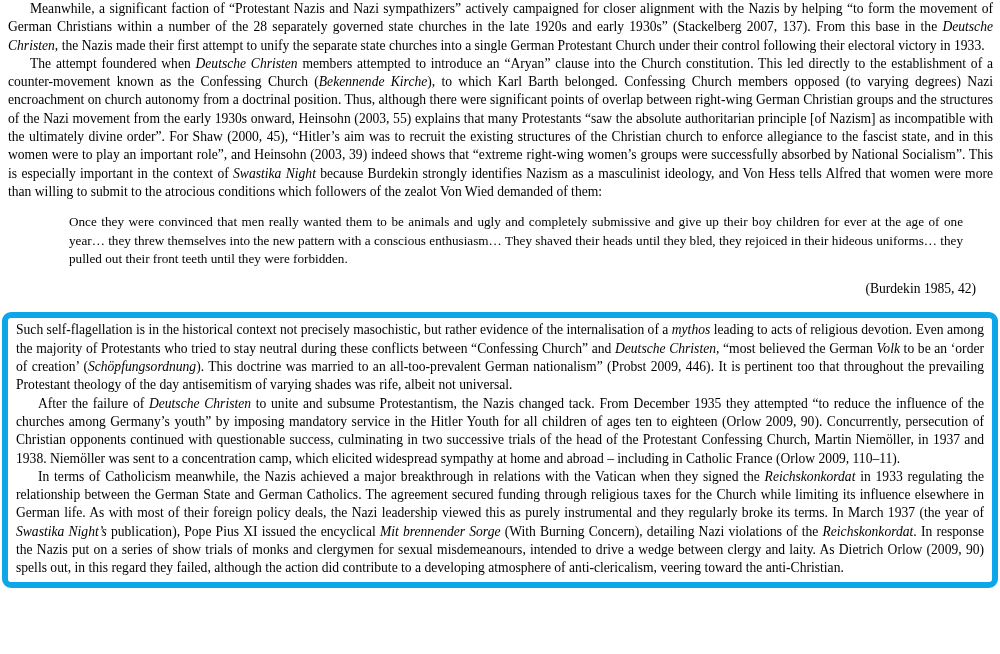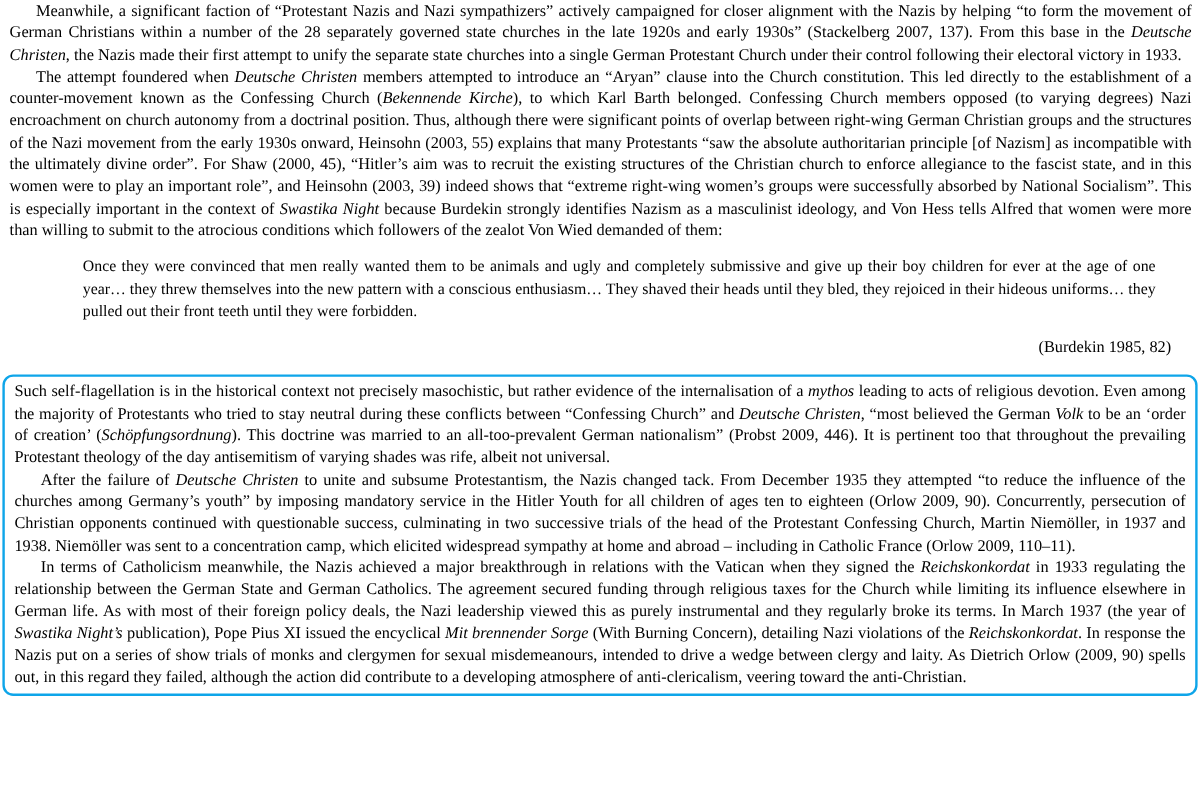--- a/index.html
+++ b/index.html
@@ -51,21 +51,21 @@
   }
   .citation {
     margin: 11px 0 0 0;
     padding: 0 24px 0 0;
     text-align: right;
     font-size: 13.6px;
     line-height: 18.3px;
   }
   .green-box {
     margin: 14px 2px 0 2px;
-    border: 2px solid #0ea5e9;
+    border: 6px solid #0ea5e9;
     border-radius: 9px;
     padding: 3px 4px 4px 4px;
     box-sizing: border-box;
   }
   .green-box p.body-par {
     padding: 0 4px 0 4px;
   }
   i, .ital {
     font-style: italic;
   }
@@ -77,21 +77,21 @@
   <div class="flow">
 
     <p class="body-par"><span>Meanwhile, a significant faction of “Protestant Nazis and Nazi sympathizers” actively campaigned for closer alignment with the Nazis by helping “to form the movement of German Christians within a number of the 28 separately governed state churches in the late 1920s and early 1930s” (Stackelberg 2007, 137). From this base in the </span><span class="ital">Deutsche Christen</span><span>, the Nazis made their first attempt to unify the separate state churches into a single German Protestant Church under their control following their electoral victory in 1933.</span></p>
 
     <p class="body-par"><span>The attempt foundered when </span><span class="ital">Deutsche Christen</span><span> members attempted to introduce an “Aryan” clause into the Church constitution. This led directly to the establishment of a counter-movement known as the Confessing Church (</span><span class="ital">Bekennende Kirche</span><span>), to which Karl Barth belonged. Confessing Church members opposed (to varying degrees) Nazi encroachment on church autonomy from a doctrinal position. Thus, although there were significant points of overlap between right-wing German Christian groups and the structures of the Nazi movement from the early 1930s onward, Heinsohn (2003, 55) explains that many Protestants “saw the absolute authoritarian principle [of Nazism] as incompatible with the ultimately divine order”. For Shaw (2000, 45), “Hitler’s aim was to recruit the existing structures of the Christian church to enforce allegiance to the fascist state, and in this women were to play an important role”, and Heinsohn (2003, 39) indeed shows that “extreme right-wing women’s groups were successfully absorbed by National Socialism”. This is especially important in the context of </span><span class="ital">Swastika Night</span><span> because Burdekin strongly identifies Nazism as a masculinist ideology, and Von Hess tells Alfred that women were more than willing to submit to the atrocious conditions which followers of the zealot Von Wied demanded of them:</span></p>
 
     <div class="blockquote">
       <p><span>Once they were convinced that men really wanted them to be animals and ugly and completely submissive and give up their boy children for ever at the age of one year… they threw themselves into the new pattern with a conscious enthusiasm… They shaved their heads until they bled, they rejoiced in their hideous uniforms… they pulled out their front teeth until they were forbidden.</span></p>
     </div>
 
-    <div class="citation">(Burdekin 1985, 82)</div>
+    <div class="citation">(Burdekin 1985, 42)</div>
 
     <div class="green-box">
       <p class="body-par no-indent"><span>Such self-flagellation is in the historical context not precisely masochistic, but rather evidence of the internalisation of a </span><span class="ital">mythos</span><span> leading to acts of religious devotion. Even among the majority of Protestants who tried to stay neutral during these conflicts between “Confessing Church” and </span><span class="ital">Deutsche Christen</span><span>, “most believed the German </span><span class="ital">Volk</span><span> to be an ‘order of creation’ (</span><span class="ital">Schöpfungsordnung</span><span>). This doctrine was married to an all-too-prevalent German nationalism” (Probst 2009, 446). It is pertinent too that throughout the prevailing Protestant theology of the day antisemitism of varying shades was rife, albeit not universal.</span></p>
       <p class="body-par"><span>After the failure of </span><span class="ital">Deutsche Christen</span><span> to unite and subsume Protestantism, the Nazis changed tack. From December 1935 they attempted “to reduce the influence of the churches among Germany’s youth” by imposing mandatory service in the Hitler Youth for all children of ages ten to eighteen (Orlow 2009, 90). Concurrently, persecution of Christian opponents continued with questionable success, culminating in two successive trials of the head of the Protestant Confessing Church, Martin Niemöller, in 1937 and 1938. Niemöller was sent to a concentration camp, which elicited widespread sympathy at home and abroad – including in Catholic France (Orlow 2009, 110–11).</span></p>
       <p class="body-par"><span>In terms of Catholicism meanwhile, the Nazis achieved a major breakthrough in relations with the Vatican when they signed the </span><span class="ital">Reichskonkordat</span><span> in 1933 regulating the relationship between the German State and German Catholics. The agreement secured funding through religious taxes for the Church while limiting its influence elsewhere in German life. As with most of their foreign policy deals, the Nazi leadership viewed this as purely instrumental and they regularly broke its terms. In March 1937 (the year of </span><span class="ital">Swastika Night’s</span><span> publication), Pope Pius XI issued the encyclical </span><span class="ital">Mit brennender Sorge</span><span> (With Burning Concern), detailing Nazi violations of the </span><span class="ital">Reichskonkordat</span><span>. In response the Nazis put on a series of show trials of monks and clergymen for sexual misdemeanours, intended to drive a wedge between clergy and laity. As Dietrich Orlow (2009, 90) spells out, in this regard they failed, although the action did contribute to a developing atmosphere of anti-clericalism, veering toward the anti-Christian.</span></p>
     </div>
 
   </div>
 </div>
 

